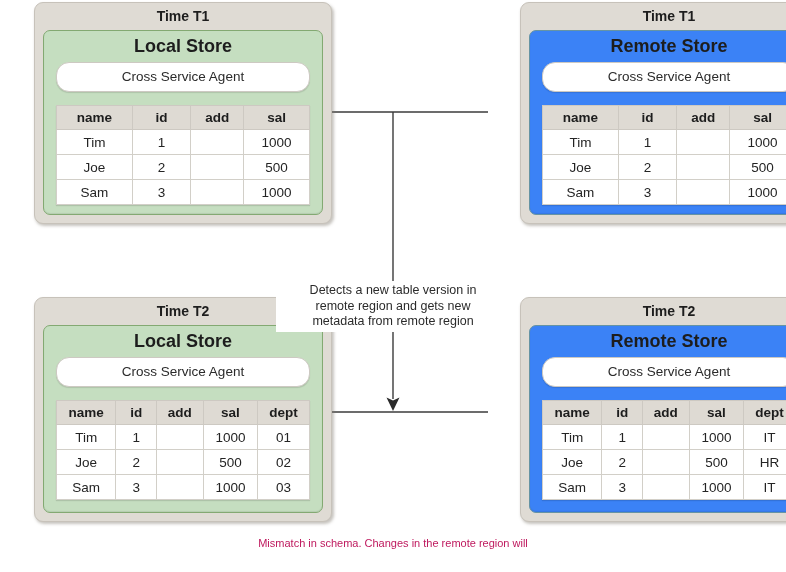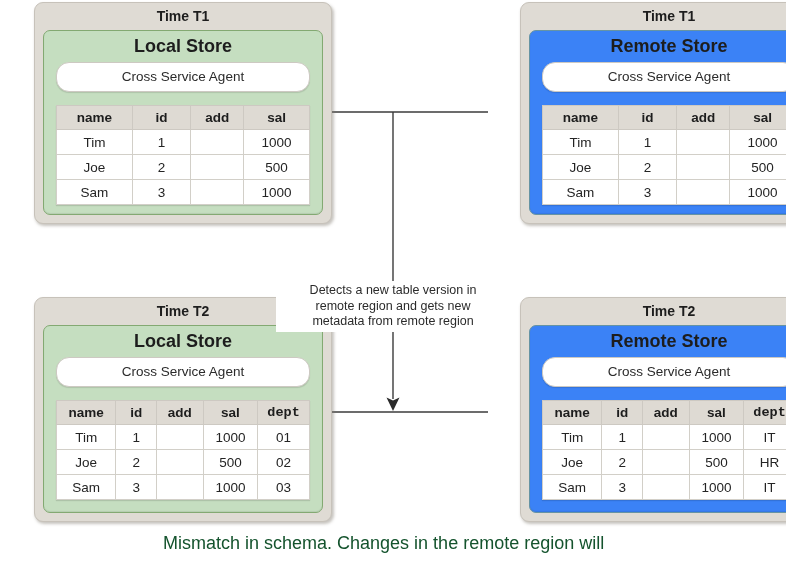--- a/index.html
+++ b/index.html
@@ -38,28 +38,28 @@
     background:#dedad3;font-weight:bold;border:1px solid #cdc9c2;height:23px;
     text-align:center;font-size:13.5px;color:#1d1d1d;padding:0;
   }
   table.data-table td{
     border:1px solid #d2cfc8;height:24px;text-align:center;padding:0;color:#242424;
   }
   .cols-4 th:nth-child(1){width:30%;} .cols-4 th:nth-child(2){width:23%;}
   .cols-4 th:nth-child(3){width:21%;} .cols-4 th:nth-child(4){width:26%;}
   .cols-5 th:nth-child(1){width:23.5%;} .cols-5 th:nth-child(2){width:16%;}
   .cols-5 th:nth-child(3){width:18.5%;} .cols-5 th:nth-child(4){width:21.5%;}
-  .cols-5 th:nth-child(5){width:20.5%;font-family:Liberation Mono, monospace;}
+  .cols-5 th:nth-child(5){width:20.5%;}
   .mid-note{
     position:absolute;left:276px;top:237px;width:234px;z-index:3;background:#ffffff;
     text-align:center;font-size:12.5px;line-height:15.5px;color:#2b2b2b;padding:2px 0;margin-top:44px;
   }
   .caption{
     position:absolute;left:163px;top:536px;width:460px;z-index:3;
-    text-align:left;font-size:18px;line-height:15px;color:#14532d;
+    text-align:center;font-size:11px;line-height:15px;color:#be185d;
   }
 </style>
 </head>
 <body>
 
 <div class="canvas">
 
   <svg class="connectors" width="786" height="572" viewBox="0 0 786 572">
     <g stroke="#3b3b3b" stroke-width="1.4" fill="none">
       <line x1="488" y1="112" x2="309" y2="112"></line>

